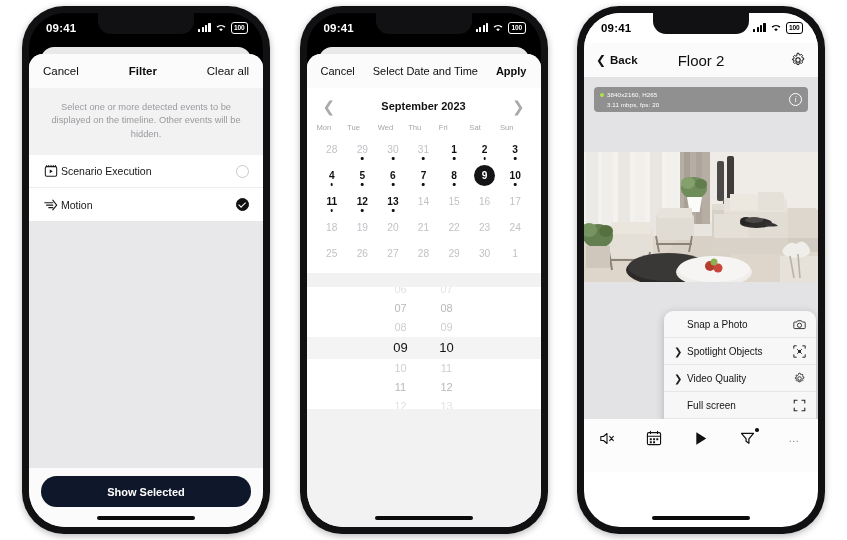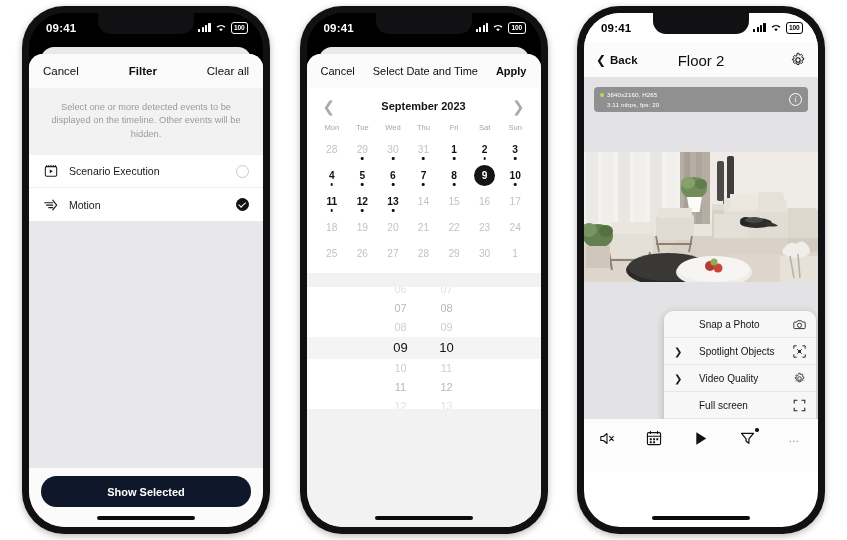--- a/index.html
+++ b/index.html
@@ -79,21 +79,21 @@
   }
   .sheet-head .s-btn { font-size: 11.5px; color: #0d0d0d; font-weight: 400; }
   .sheet-head .s-title { font-size: 11.5px; font-weight: 700; color: #0d0d0d; }
   .sheet-desc {
     padding: 13px 20px 14px;
     font-size: 9.3px; line-height: 1.45; color: #9a9a9f; text-align: center;
     background: #f2f2f3;
   }
   .opt-list { background: #fff; }
   .opt {
-    display: flex; align-items: center; gap: 10px;
+    display: flex; align-items: center; gap: 2px;
     height: 33px; padding: 0 14px;
     border-bottom: 1px solid #ececee;
     justify-content: flex-end;
   }
   .opt:last-child { border-bottom: none; }
   .opt-label { flex: 1; font-size: 10.5px; color: #161618; }
   .opt-ico { width: 16px; height: 16px; display: flex; align-items: center; justify-content: center; color: #19191c; }
   .radio { width: 13px; height: 13px; border-radius: 50%; border: 1.3px solid #c9c9ce; }
   .radio.on {
     background: #121214; border-color: #121214;
@@ -120,21 +120,21 @@
     display: flex; align-items: center; justify-content: space-between; padding: 0 14px;
   }
   .dt-head .s-btn { font-size: 11px; color: #0d0d0d; }
   .dt-head .s-btn.bold { font-weight: 700; }
   .dt-head .s-title { font-size: 11px; font-weight: 400; color: #0d0d0d; }
   .cal { background: #fff; padding: 4px 10px 6px; }
   .cal-nav { display: flex; align-items: center; justify-content: space-between; height: 28px; padding: 0 6px; }
   .cal-month { font-size: 11px; font-weight: 700; color: #131316; }
   .chev { color: #a9a9ae; font-size: 15px; line-height: 1; font-weight: 300; }
   .wk, .wkrow { display: grid; grid-template-columns: repeat(7, 1fr); }
-  .wk span { text-align: center; font-size: 7.6px; color: #a6a6ab; padding: 3px 0 5px; }
+  .wk span { font-size: 7.6px; color: #a6a6ab; padding: 3px 0 5px; }
   .wkrow { margin-bottom: 1px; }
   .day {
     position: relative; height: 25px;
     display: flex; align-items: center; justify-content: center;
     font-size: 10.2px; color: #c2c2c7;
   }
   .day.cur { color: #121214; font-weight: 700; }
   .day.dot::after {
     content: ""; position: absolute; bottom: 2px; left: 50%; transform: translateX(-50%);
     width: 2.6px; height: 2.6px; border-radius: 50%; background: #121214;
@@ -174,21 +174,21 @@
   .infotxt { font-size: 6.2px; line-height: 1.5; letter-spacing: .1px; }
   .dotg { display: inline-block; width: 4px; height: 4px; background: #a9e34b; border-radius: 50%; margin-right: 3px; }
   .icirc { width: 13px; height: 13px; border-radius: 50%; border: 1px solid #fff; color:#fff; font-size: 8px; display: flex; align-items: center; justify-content: center; font-style: italic; font-family: "Liberation Serif", serif; }
   .video { position: absolute; top: 75px; left: 0; right: 0; height: 130px; overflow: hidden; background: #cfc9c2; }
   .menu {
     position: absolute; right: 2px; bottom: 26px; width: 152px;
     background: #f7f7f7; border-radius: 9px; overflow: hidden;
     box-shadow: 0 2px 9px rgba(0,0,0,.22); z-index: 9;
   }
   .mi {
-    height: 27px; display: flex; align-items: center; gap: 18px; padding: 0 10px;
+    height: 27px; display: flex; align-items: center; gap: 6px; padding: 0 10px;
     border-bottom: 1px solid #e6e6e8; font-size: 10px; color: #141417;
   }
   .mi:last-child { border-bottom: none; }
   .mi .mtext { flex: 1; }
   .mi .mchev { width: 7px; font-size: 10px; color: #1a1a1d; }
   .mi .mchev.blank { visibility: hidden; }
   .mi .micon { width: 13px; height: 13px; display: flex; align-items: center; justify-content: center; color: #24242a; }
   .tabbar {
     position: absolute; bottom: 0; left: 0; right: 0; height: 53px; background: #fcfcfc;
     display: flex; align-items: flex-start; justify-content: space-around;

